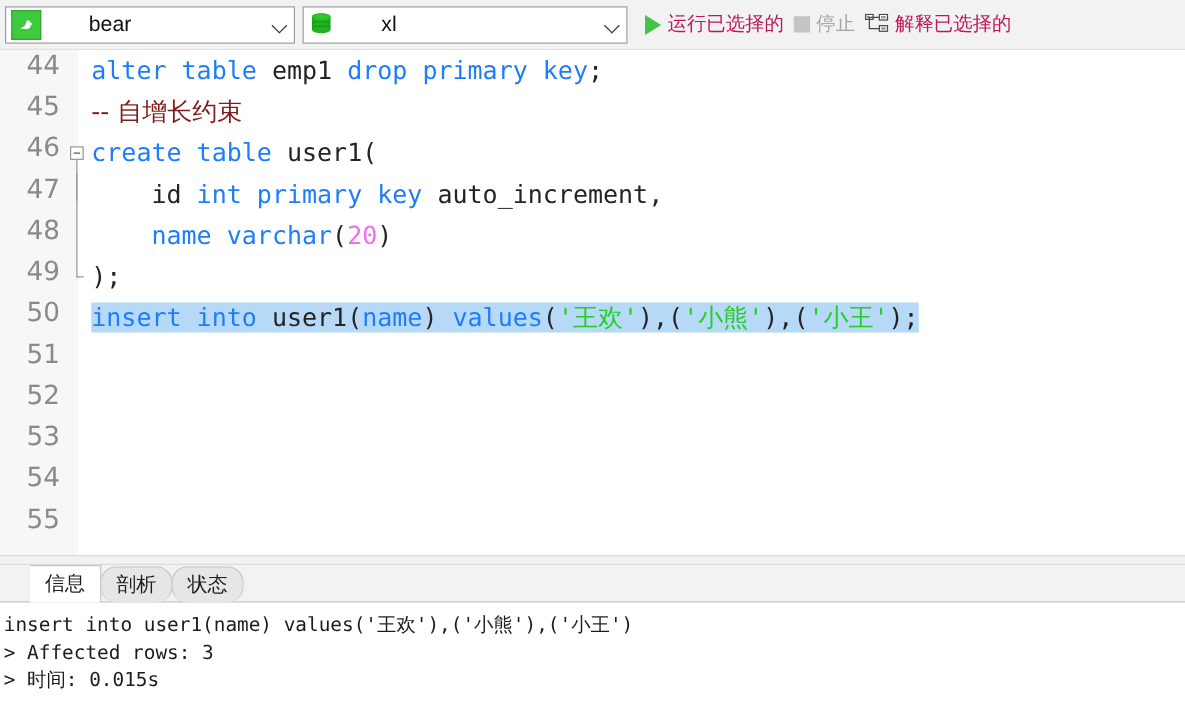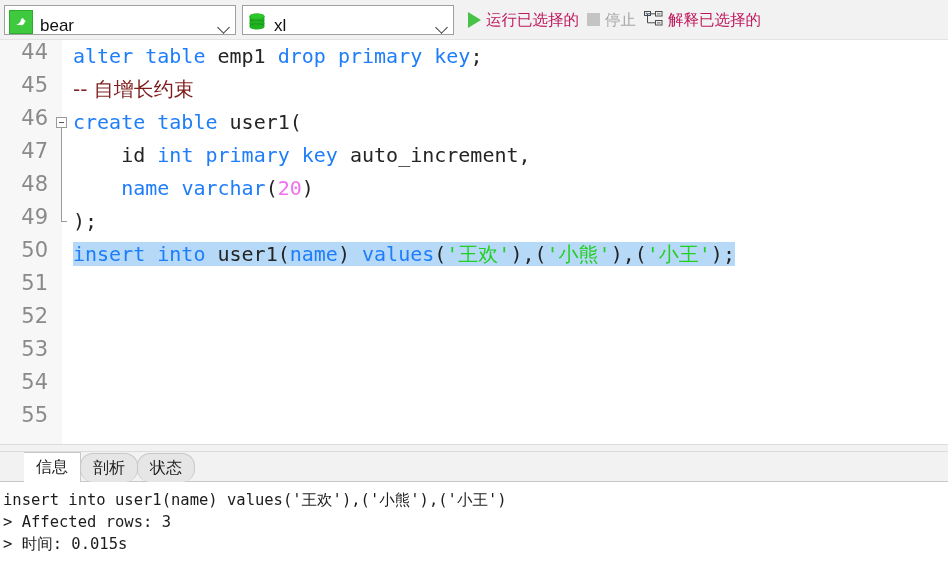--- a/index.html
+++ b/index.html
@@ -23,27 +23,28 @@
     align-items: center;
     box-sizing: border-box;
     padding: 0 0 0 4px;
     border-bottom: 1px solid #e3e3e3;
   }
   .combo {
     height: 30px;
     background: #ffffff;
     border: 1px solid #a0a0a0;
     display: flex;
-    align-items: flex-end;
+    align-items: center;
     box-sizing: border-box;
     padding: 0 4px 0 4px;
     position: relative;
+    gap: 31px;
   }
   .combo.conn { width: 232px; margin-right: 6px; }
-  .combo.db   { width: 212px; }
+  .combo.db   { width: 260px; }
   .combo-label {
     font-size: 17px;
     color: #111111;
     margin-left: 7px;
     flex: 1;
     white-space: nowrap;
     overflow: hidden;
     line-height: 1;
   }
   .combo-caret {

